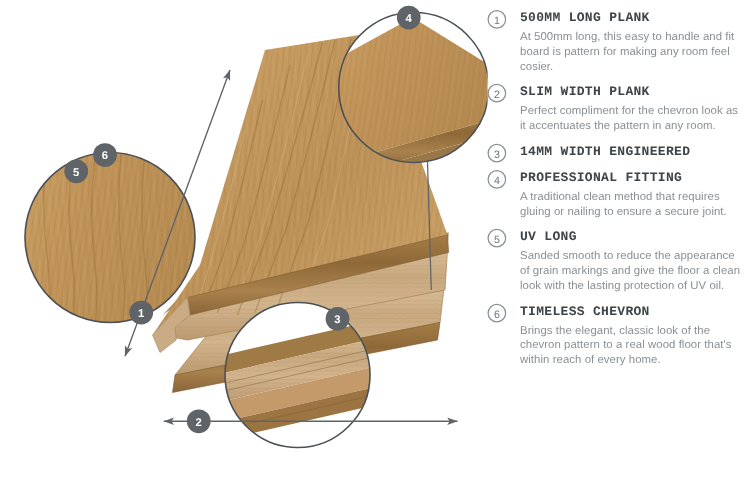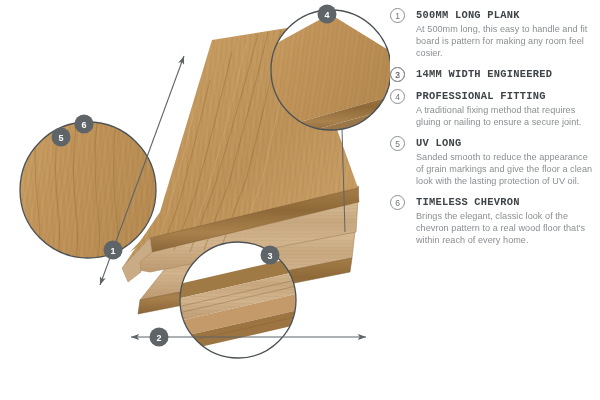--- a/index.html
+++ b/index.html
@@ -285,31 +285,33 @@
   <div id="feature-list">
 
     <div class="feature-item">
       <div class="feature-num">1</div>
       <h3 class="feature-title">500MM LONG PLANK</h3>
       <p class="feature-desc">At 500mm long, this easy to handle and fit board is pattern for making any room feel cosier.</p>
     </div>
 
     <div class="feature-item">
       <div class="feature-num">2</div>
+      <h3 class="feature-title">SLIM WIDTH PLANK</h3>
+      <p class="feature-desc">Perfect compliment for the chevron look as it accentuates the pattern in any room.</p>
     </div>
 
     <div class="feature-item">
       <div class="feature-num">3</div>
       <h3 class="feature-title">14MM WIDTH ENGINEERED</h3>
     </div>
 
     <div class="feature-item">
       <div class="feature-num">4</div>
       <h3 class="feature-title">PROFESSIONAL FITTING</h3>
-      <p class="feature-desc">A traditional fixing method that requires gluing or nailing to ensure a secure joint.</p>
+      <p class="feature-desc">A traditional clean method that requires gluing or nailing to ensure a secure joint.</p>
     </div>
 
     <div class="feature-item">
       <div class="feature-num">5</div>
       <h3 class="feature-title">UV LONG</h3>
       <p class="feature-desc">Sanded smooth to reduce the appearance of grain markings and give the floor a clean look with the lasting protection of UV oil.</p>
     </div>
 
     <div class="feature-item">
       <div class="feature-num">6</div>

